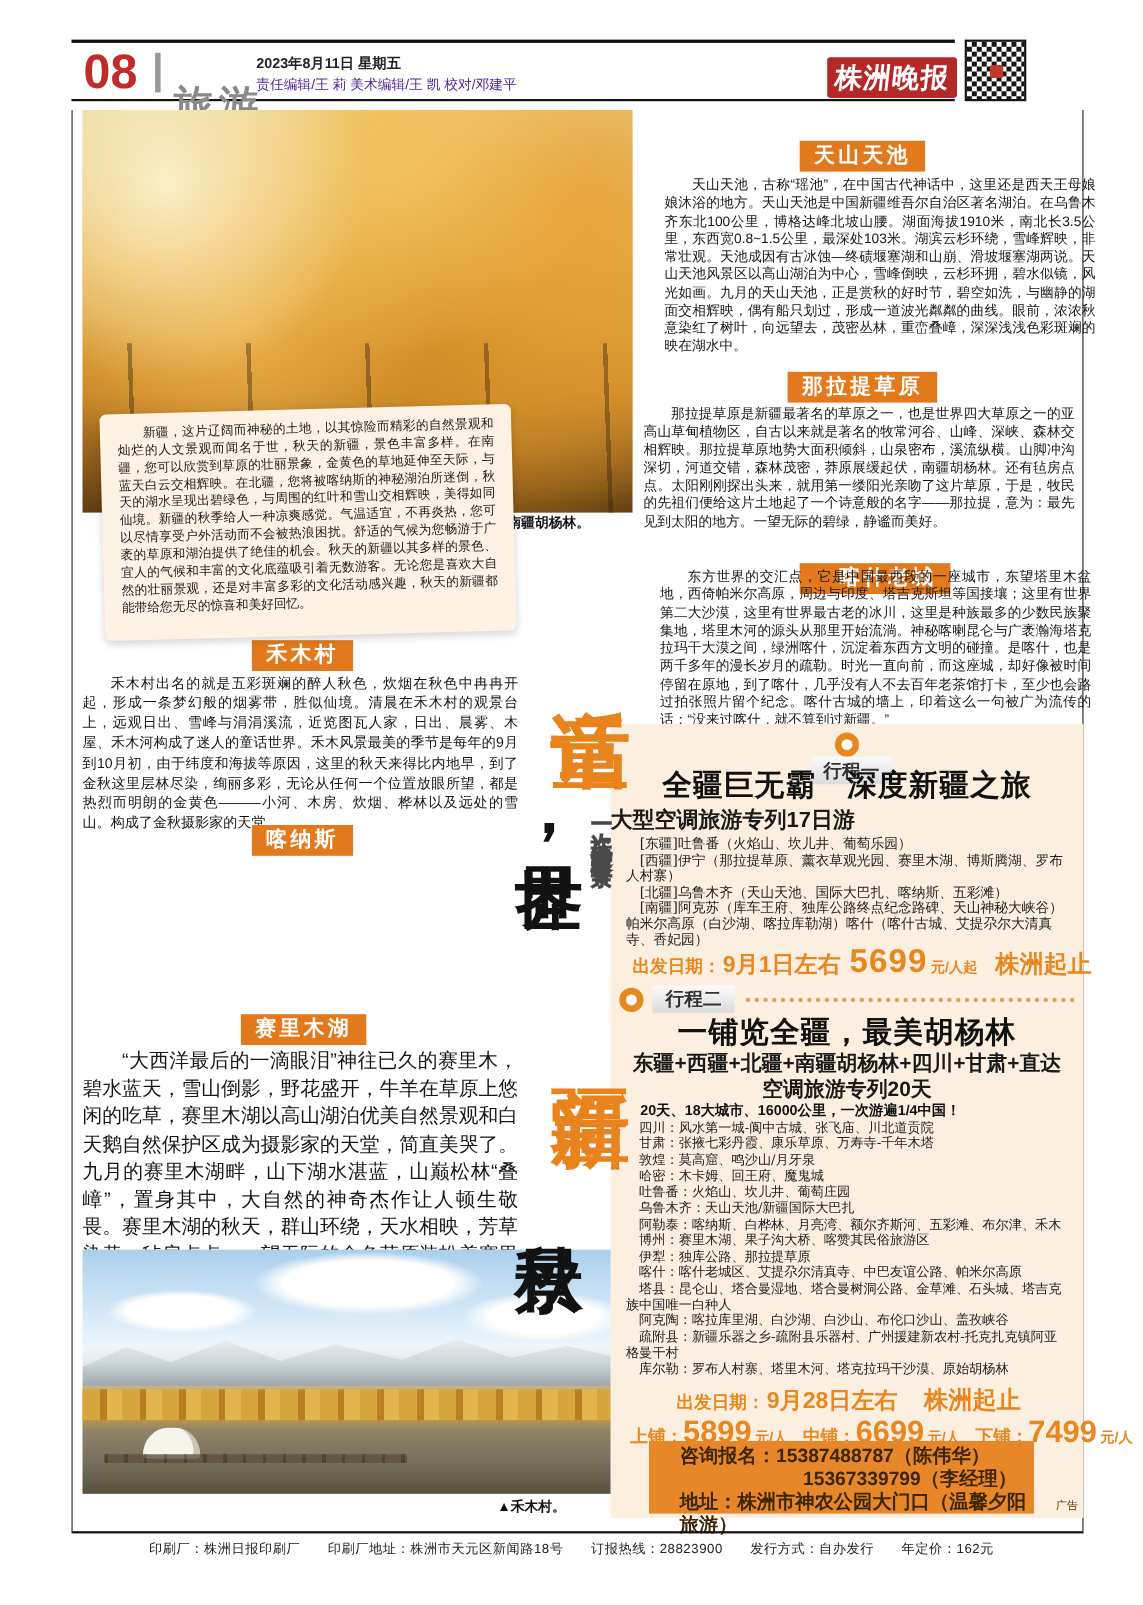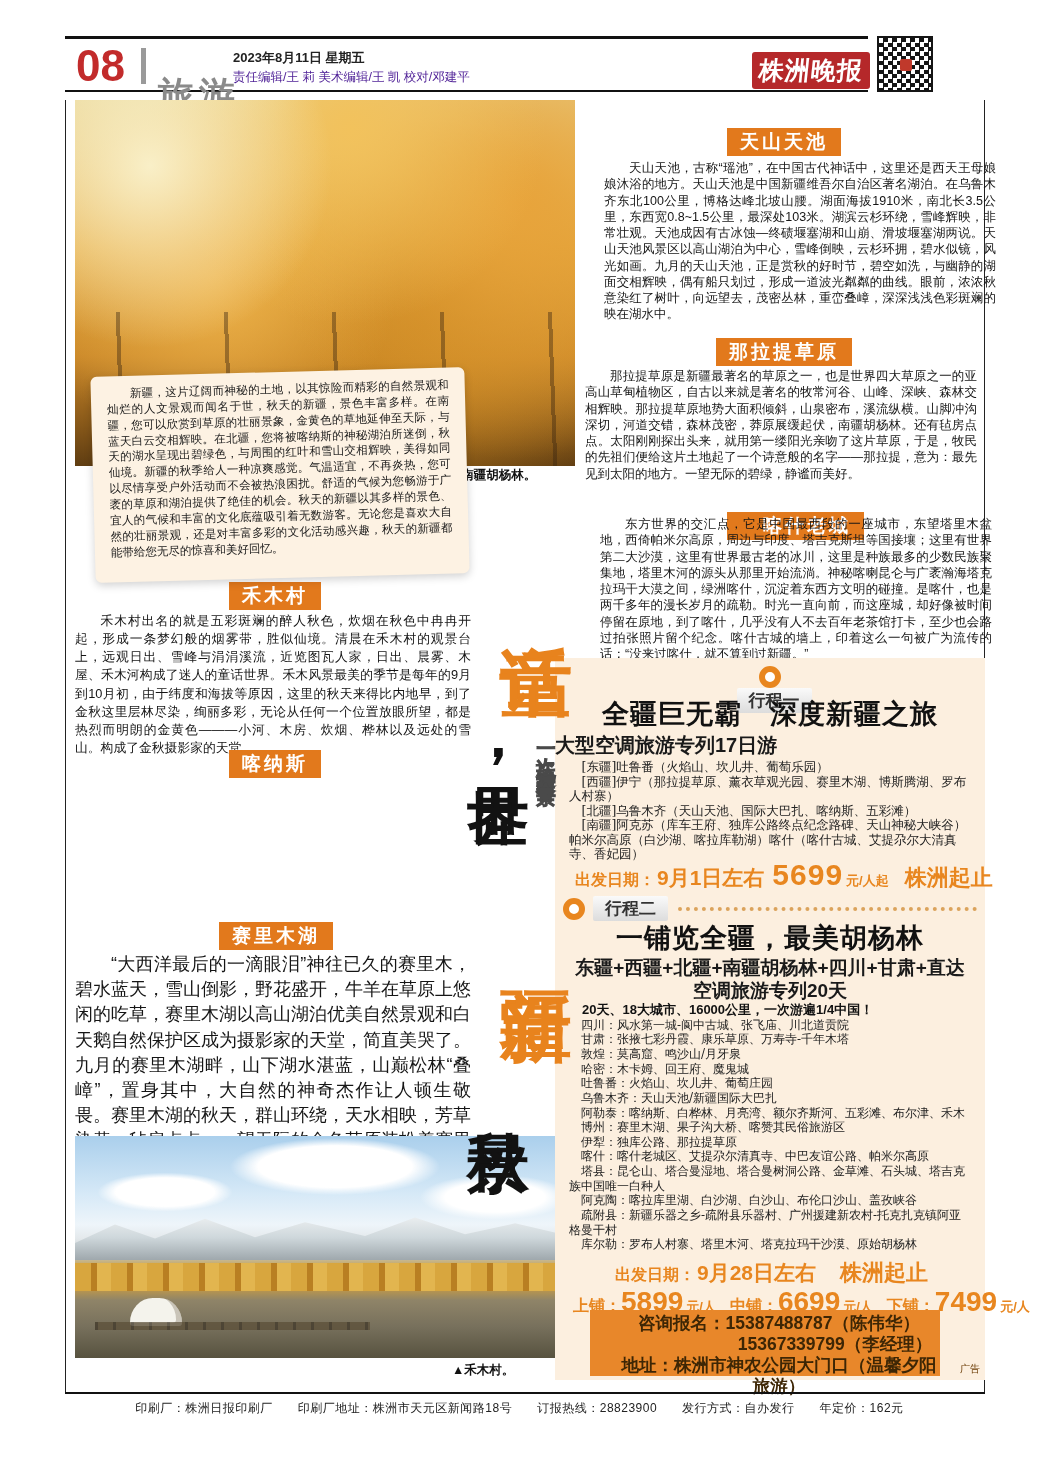--- a/index.html
+++ b/index.html
@@ -95,21 +95,21 @@
   .depdate{font-size:21px;font-weight:800;margin:0 8px 0 2px;}
   .bigprice{font-size:30px;font-weight:800;letter-spacing:1px;}
   .priceunit{font-size:13px;font-weight:700;margin-left:3px;}
   .origin{font-size:22px;font-weight:900;margin-left:16px;}
   .berthrow{position:absolute;display:flex;align-items:baseline;color:#e8861f;white-space:nowrap;}
   .berthlabel{font-size:16px;font-weight:700;}
   .berthprice{font-size:28px;font-weight:800;}
   .berthunit{font-size:13px;font-weight:700;margin:0 14px 0 3px;}
   .contact{position:absolute;background:#e8872a;color:#3d2605;font-weight:800;
     padding:3px 0 0 28px;box-sizing:border-box;}
-  .contact div{font-size:17.5px;line-height:21px;text-align:center;}
+  .contact div{font-size:17.5px;line-height:21px;}
   .contact .c2{padding-left:112px;}
   .admark{position:absolute;font-size:10px;color:#6b3c05;font-weight:400;}
 
   
   .footer{left:0;width:100%;text-align:center;font-size:12px;color:#222;letter-spacing:.5px;}
 </style>
 </head>
 <body>
 
 <div id="page">

